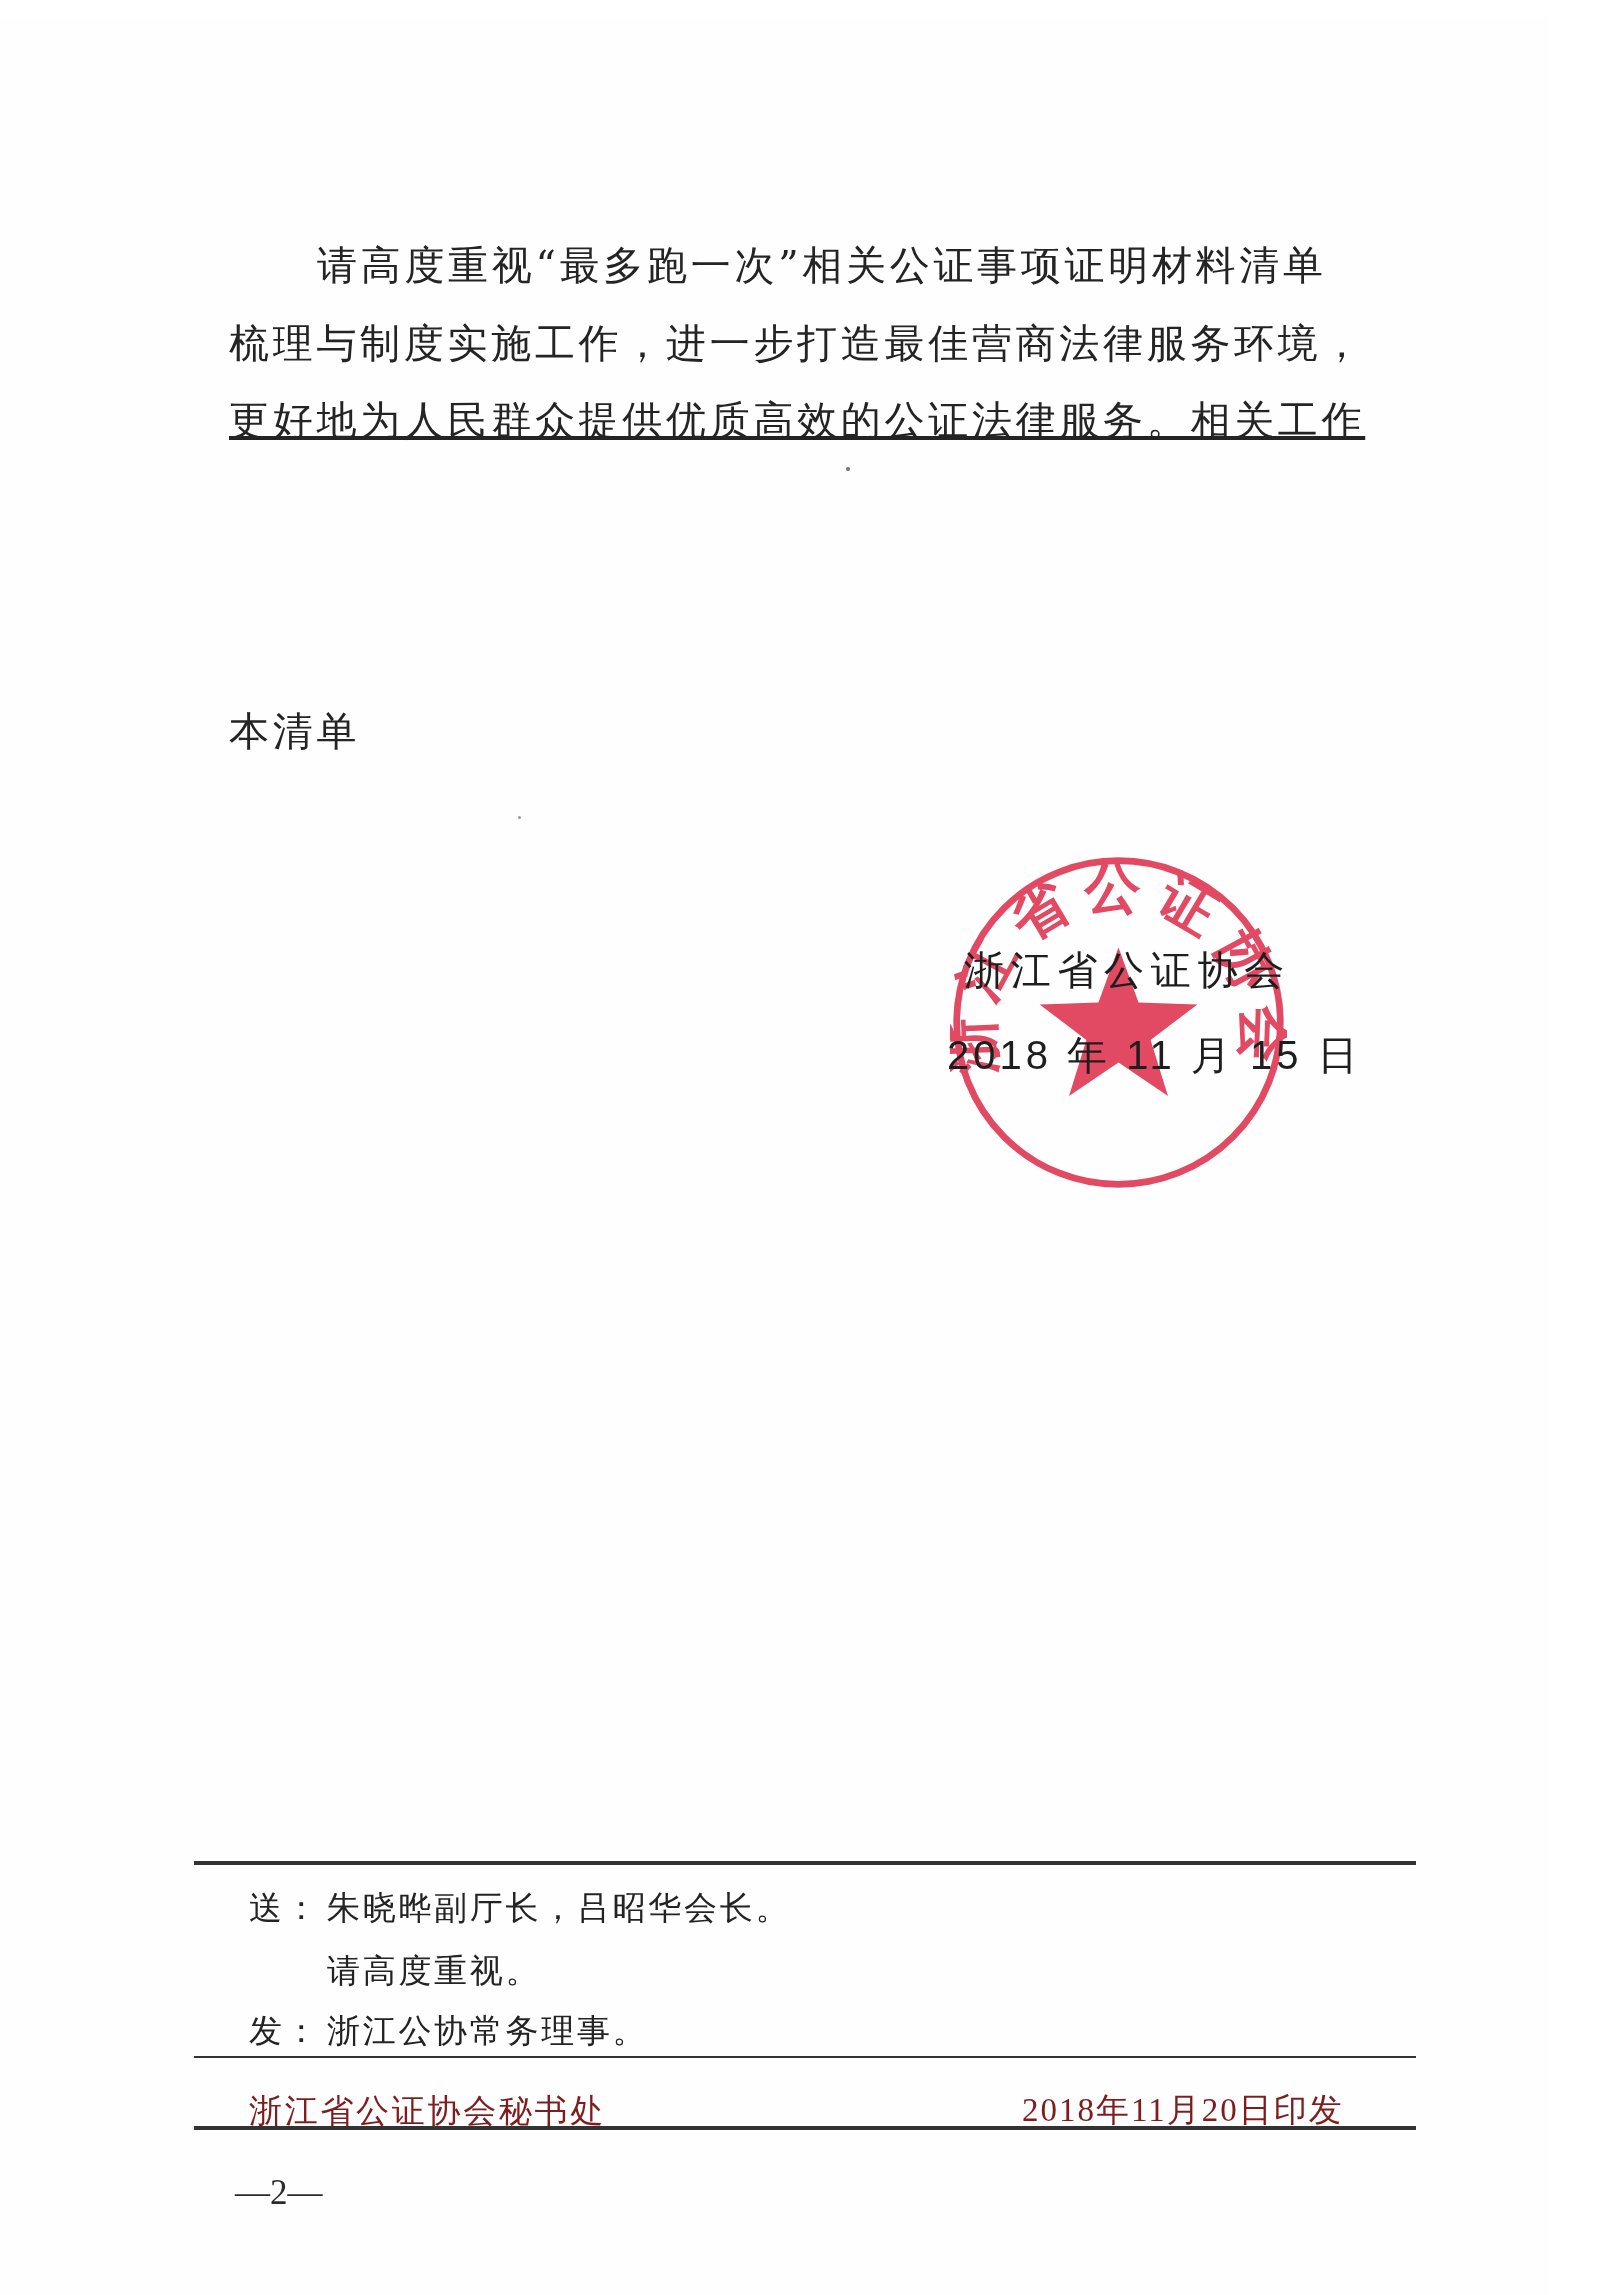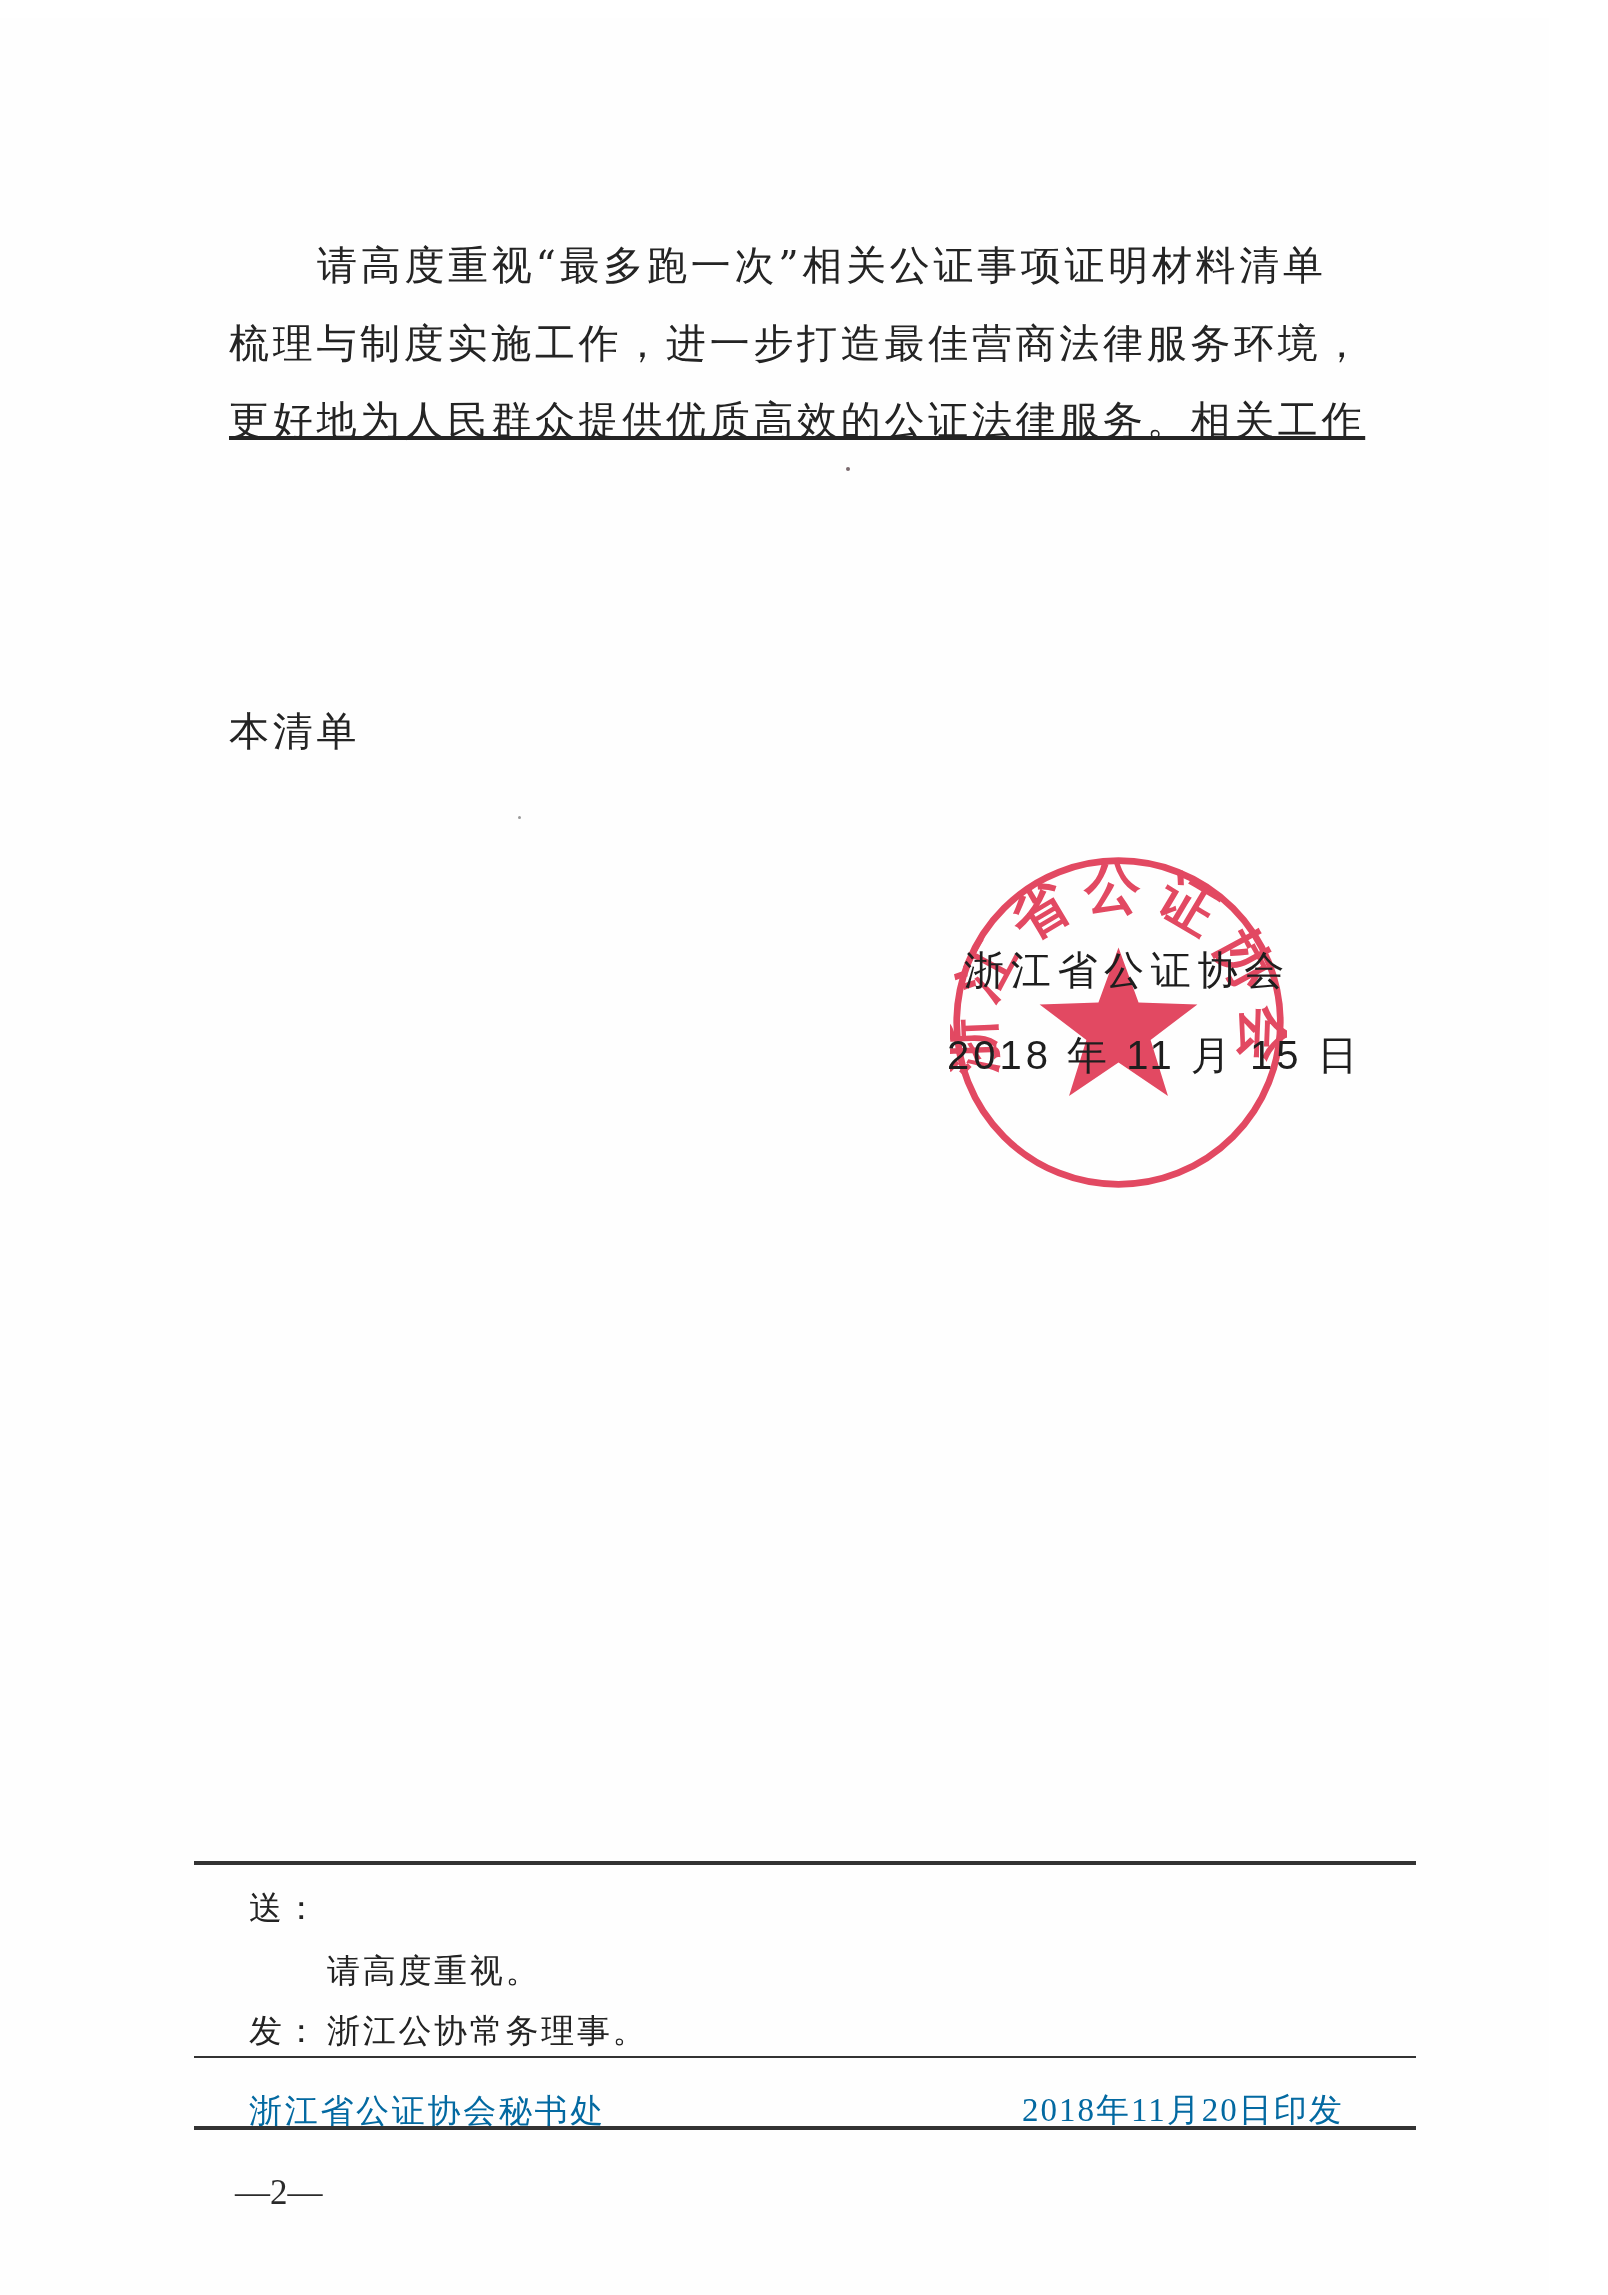--- a/index.html
+++ b/index.html
@@ -18,21 +18,21 @@
   .seal { position: absolute; left: 950px; top: 836px; width: 337px; height: 337px; z-index: 2; opacity: 0.92; }
 
   .rule { position: absolute; left: 194px; width: 1222px; background: #333; }
   .rule-thick { height: 4px; }
   .rule-thin { height: 2px; }
 
   .dist { position: absolute; font-size: 33px; line-height: 37px; white-space: nowrap; color: #232323; letter-spacing: 2.7px; }
   .dist-label { left: 249px; }
   .dist-value { left: 327px; }
 
-  .imprint { position: absolute; top: 2074px; font-size: 33px; line-height: 37px; white-space: nowrap; color: #0369a1; }
+  .imprint { position: absolute; top: 2074px; font-size: 33px; line-height: 37px; white-space: nowrap; color: #7f1d1d; }
   .imprint-org { left: 249px; letter-spacing: 2.7px; }
   .imprint-date { left: 1022px; letter-spacing: 2px; font-family: "Liberation Serif", serif; }
 
   .page-number { position: absolute; left: 235px; top: 2156px; font-size: 35px; line-height: 37px;
                  font-family: "Liberation Serif", serif; color: #2a2a2a; white-space: nowrap; }
   .speck { position: absolute; border-radius: 50%; background: #7a6a6e; }
 </style>
 </head>
 <body>
 
@@ -56,20 +56,21 @@
       <polygon fill="#e03a55" points="252,140 282,222 370,225 300,278 326,362 252,312 178,362 204,278 134,225 222,222"></polygon>
     </g>
   </svg>
 
   <div class="signature sig-org">浙江省公证协会</div>
   <div class="signature sig-date">2018 年 11 月 15 日</div>
 
   <div class="rule rule-thick" style="top:1843px;"></div>
 
   <div class="dist dist-label" style="top:1871px;">送：</div>
+  <div class="dist dist-value" style="top:1871px;">朱晓晔副厅长，吕昭华会长。</div>
   <div class="dist dist-value" style="top:1934px;">请高度重视。</div>
 
   <div class="dist dist-label" style="top:1994px;">发：</div>
   <div class="dist dist-value" style="top:1994px;">浙江公协常务理事。</div>
 
   <div class="rule rule-thin" style="top:2038px;"></div>
 
   <div class="imprint imprint-org">浙江省公证协会秘书处</div>
   <div class="imprint imprint-date">2018年11月20日印发</div>
 

